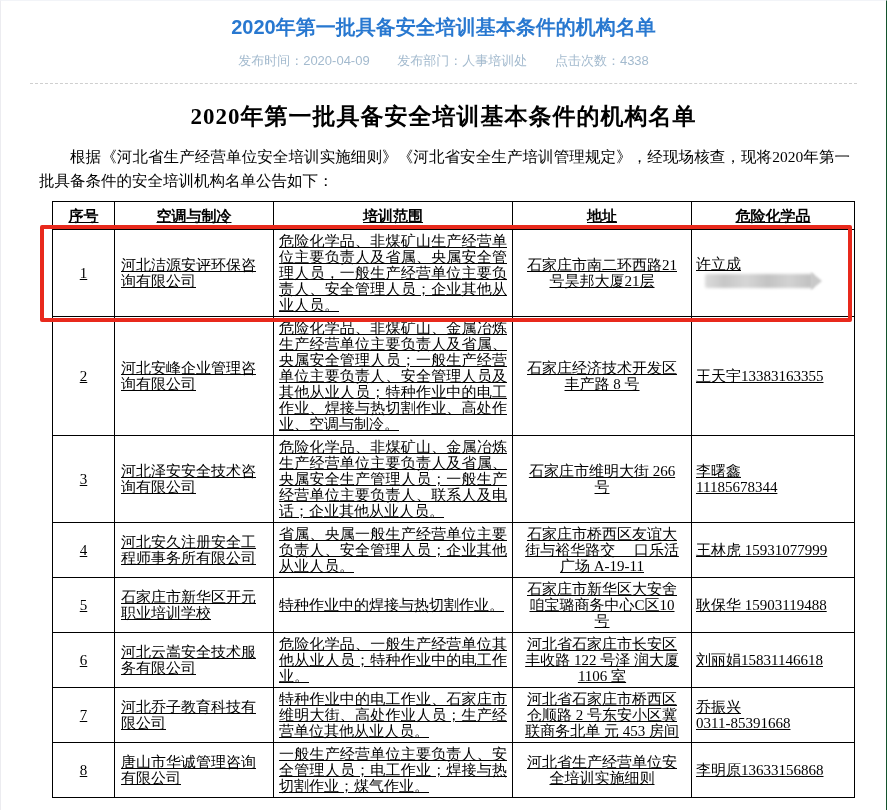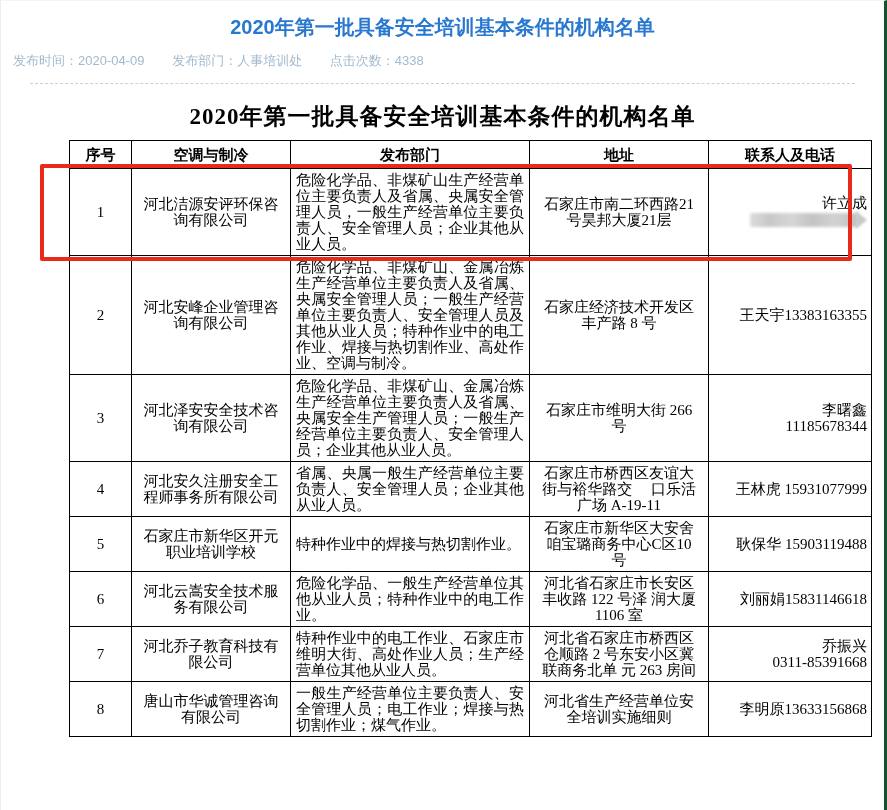--- a/index.html
+++ b/index.html
@@ -7,35 +7,36 @@
   body {
     width: 887px; height: 810px;
     position: relative;
     overflow: hidden;
     font-family: "Liberation Serif", "DejaVu Serif", serif;
     color: #000;
   }
   .page-frame {
     position: absolute; inset: 0;
     border-left: 1px solid #ececf0;
-    border-right: 3px solid #14532d;
+    border-right: 1px solid #14532d;
     border-top: 1px solid #f2f4f8;
     background: #fff;
   }
   
   .site-title {
     margin-top: 13px;
     text-align: center;
     font-family: "Liberation Sans", "DejaVu Sans", sans-serif;
     font-size: 20px;
     font-weight: bold;
     color: #2878d0;
   }
   .meta-line {
     margin-top: 11px;
+    text-align: center;
     font-family: "Liberation Sans", "DejaVu Sans", sans-serif;
     font-size: 13px;
     color: #a3bace;
   }
   .meta-line span { margin: 0 12px; }
   .dashed-sep {
     margin: 13px 29px 0 29px;
     border: none;
     border-top: 1px dashed #cfcfcf;
     height: 0;
@@ -51,42 +52,43 @@
   .doc-intro {
     margin: 13px 36px 0 38px;
     font-size: 15.5px;
     line-height: 24px;
     text-indent: 2em;
     text-align: justify;
   }
   
   .table-wrap { position: relative; }
   table.org-table {
-    margin: 8px 0 0 68px;
+    margin: 8px 0 0 51px;
     width: 802px;
     border-collapse: collapse;
     table-layout: fixed;
     font-size: 15px;
     line-height: 16px;
+    text-decoration: underline;
   }
   table.org-table th, table.org-table td {
     border: 1px solid #000;
     vertical-align: middle;
   }
   table.org-table th {
     height: 28px;
     font-weight: bold;
     text-align: center;
     padding: 2px;
   }
   td.c-no     { text-align: center; padding: 3px 2px; }
-  td.c-name   { text-align: center; padding: 3px 6px; }
+  td.c-name   { text-align: left; padding: 3px 6px; }
   td.c-scope  { text-align: justify; padding: 3px 5px; vertical-align: top; }
   td.c-addr   { text-align: center; padding: 3px 11px; }
-  td.c-contact{ text-align: right; padding: 3px 4px; white-space: pre-line; }
+  td.c-contact{ text-align: left; padding: 3px 4px; white-space: pre-line; }
   
   .blur-phone {
     display: inline-block;
     width: 108px; height: 14px;
     margin-left: 9px;
     vertical-align: -2px;
     border-radius: 2px;
     background: linear-gradient(90deg,#dcdcdc 0%,#c7c7c7 18%,#d6d6d6 38%,#c3c3c3 58%,#d2d2d2 78%,#bfbfbf 100%);
     filter: blur(1.6px);
   }
@@ -118,58 +120,59 @@
     <div class="meta-line">
       <span>发布时间：2020-04-09</span>
       <span>发布部门：人事培训处</span>
       <span>点击次数：4338</span>
     </div>
     <hr class="dashed-sep">
   </header>
 
   <main>
     <h2 class="doc-heading">2020年第一批具备安全培训基本条件的机构名单</h2>
+    <p class="doc-intro">根据《河北省生产经营单位安全培训实施细则》《河北省安全生产培训管理规定》，经现场核查，现将2020年第一批具备条件的安全培训机构名单公告如下：</p>
 
     <div class="table-wrap" id="table-wrap">
       <table class="org-table">
         <colgroup id="cols">
             <col style="width: 62px;">
             <col style="width: 159px;">
             <col style="width: 239px;">
             <col style="width: 179px;">
             <col style="width: 163px;">
           </colgroup>
         <thead>
           <tr id="head-row">
               <th>序号</th>
               <th>空调与制冷</th>
-              <th>发布部门</th>
+              <th>培训范围</th>
               <th>地址</th>
-              <th>联系人及电话</th>
+              <th>危险化学品</th>
             </tr>
         </thead>
         <tbody id="body-rows">
             <tr>
               <td class="c-no">1</td>
               <td class="c-name">河北洁源安评环保咨询有限公司</td>
               <td class="c-scope">危险化学品、非煤矿山生产经营单位主要负责人及省属、央属安全管理人员，一般生产经营单位主要负责人、安全管理人员；企业其他从业人员。</td>
               <td class="c-addr">石家庄市南二环西路21号昊邦大厦21层</td>
               <td class="c-contact">许立成<span class="blur-phone"></span><span class="blur-arrow"></span></td>
             </tr>
             <tr>
               <td class="c-no">2</td>
               <td class="c-name">河北安峰企业管理咨询有限公司</td>
               <td class="c-scope">危险化学品、非煤矿山、金属冶炼生产经营单位主要负责人及省属、央属安全管理人员；一般生产经营单位主要负责人、安全管理人员及其他从业人员；特种作业中的电工作业、焊接与热切割作业、高处作业、空调与制冷。</td>
               <td class="c-addr">石家庄经济技术开发区丰产路 8 号</td>
               <td class="c-contact">王天宇13383163355</td>
             </tr>
             <tr>
               <td class="c-no">3</td>
               <td class="c-name">河北泽安安全技术咨询有限公司</td>
-              <td class="c-scope">危险化学品、非煤矿山、金属冶炼生产经营单位主要负责人及省属、央属安全生产管理人员；一般生产经营单位主要负责人、安全管理人员；企业其他从业人员。</td>
+              <td class="c-scope">危险化学品、非煤矿山、金属冶炼生产经营单位主要负责人及省属、央属安全生产管理人员；一般生产经营单位主要负责人、联系人及电话；企业其他从业人员。</td>
               <td class="c-addr">石家庄市维明大街 266 号</td>
               <td class="c-contact">李曙鑫
 11185678344</td>
             </tr>
             <tr>
               <td class="c-no">4</td>
               <td class="c-name">河北安久注册安全工程师事务所有限公司</td>
               <td class="c-scope">省属、央属一般生产经营单位主要负责人、安全管理人员；企业其他从业人员。</td>
               <td class="c-addr">石家庄市桥西区友谊大街与裕华路交　 口乐活广场 A-19-11</td>
               <td class="c-contact">王林虎 15931077999</td>
@@ -185,21 +188,21 @@
               <td class="c-no">6</td>
               <td class="c-name">河北云嵩安全技术服务有限公司</td>
               <td class="c-scope">危险化学品、一般生产经营单位其他从业人员；特种作业中的电工作业。</td>
               <td class="c-addr">河北省石家庄市长安区丰收路 122 号泽 润大厦 1106 室</td>
               <td class="c-contact">刘丽娟15831146618</td>
             </tr>
             <tr>
               <td class="c-no">7</td>
               <td class="c-name">河北乔子教育科技有限公司</td>
               <td class="c-scope">特种作业中的电工作业、石家庄市维明大街、高处作业人员；生产经营单位其他从业人员。</td>
-              <td class="c-addr">河北省石家庄市桥西区仓顺路 2 号东安小区冀联商务北单 元 263 房间</td>
+              <td class="c-addr">河北省石家庄市桥西区仓顺路 2 号东安小区冀联商务北单 元 453 房间</td>
               <td class="c-contact">乔振兴
 0311-85391668</td>
             </tr>
             <tr>
               <td class="c-no">8</td>
               <td class="c-name">唐山市华诚管理咨询有限公司</td>
               <td class="c-scope">一般生产经营单位主要负责人、安全管理人员；电工作业；焊接与热切割作业；煤气作业。</td>
               <td class="c-addr">河北省生产经营单位安全培训实施细则</td>
               <td class="c-contact">李明原13633156868</td>
             </tr>

